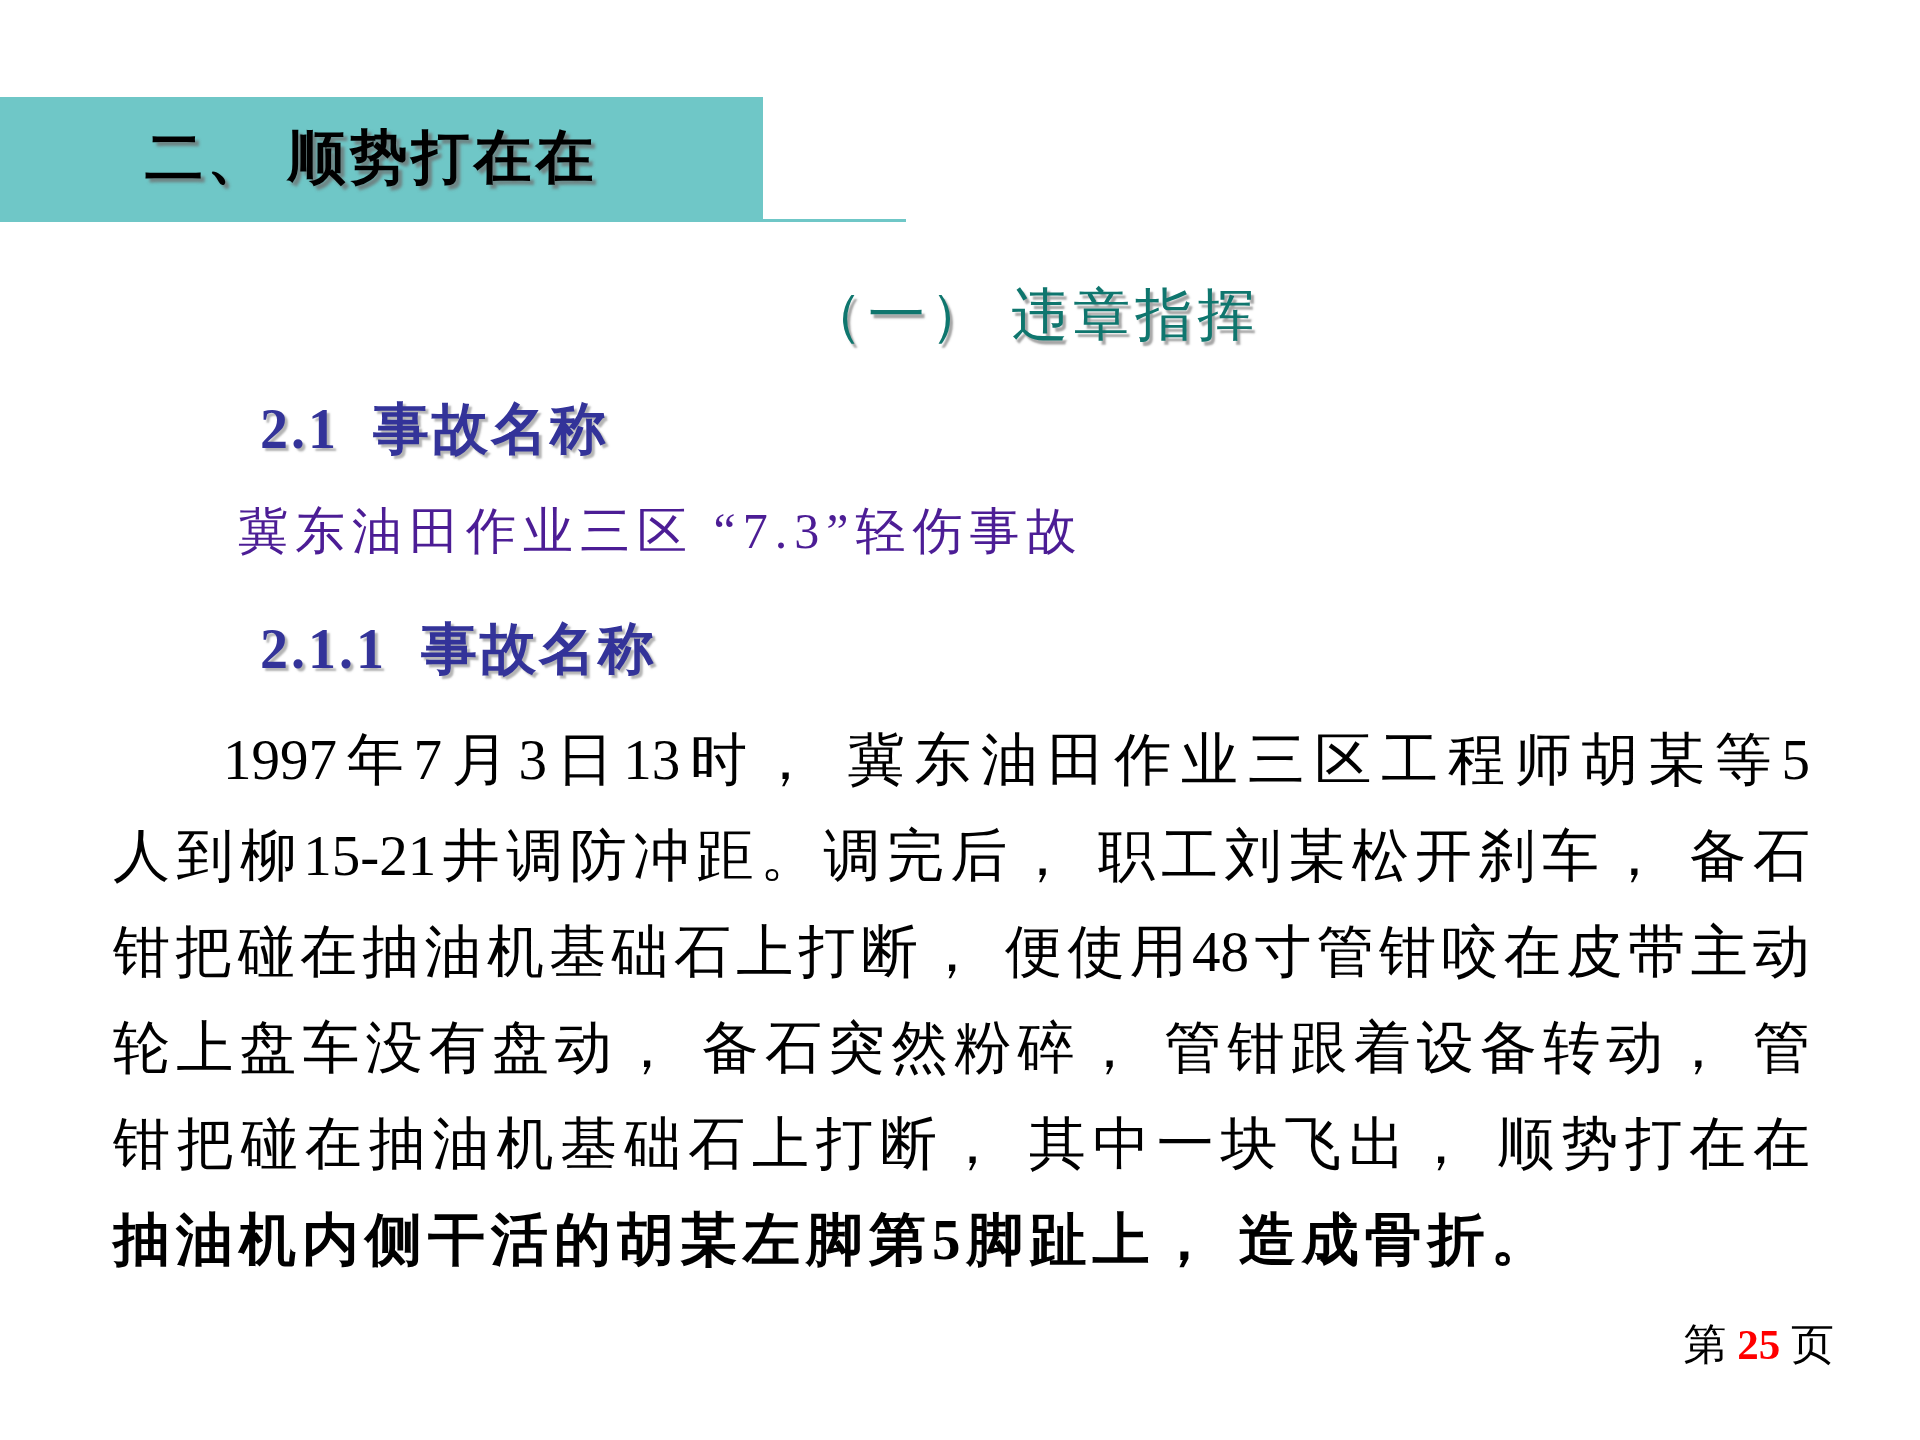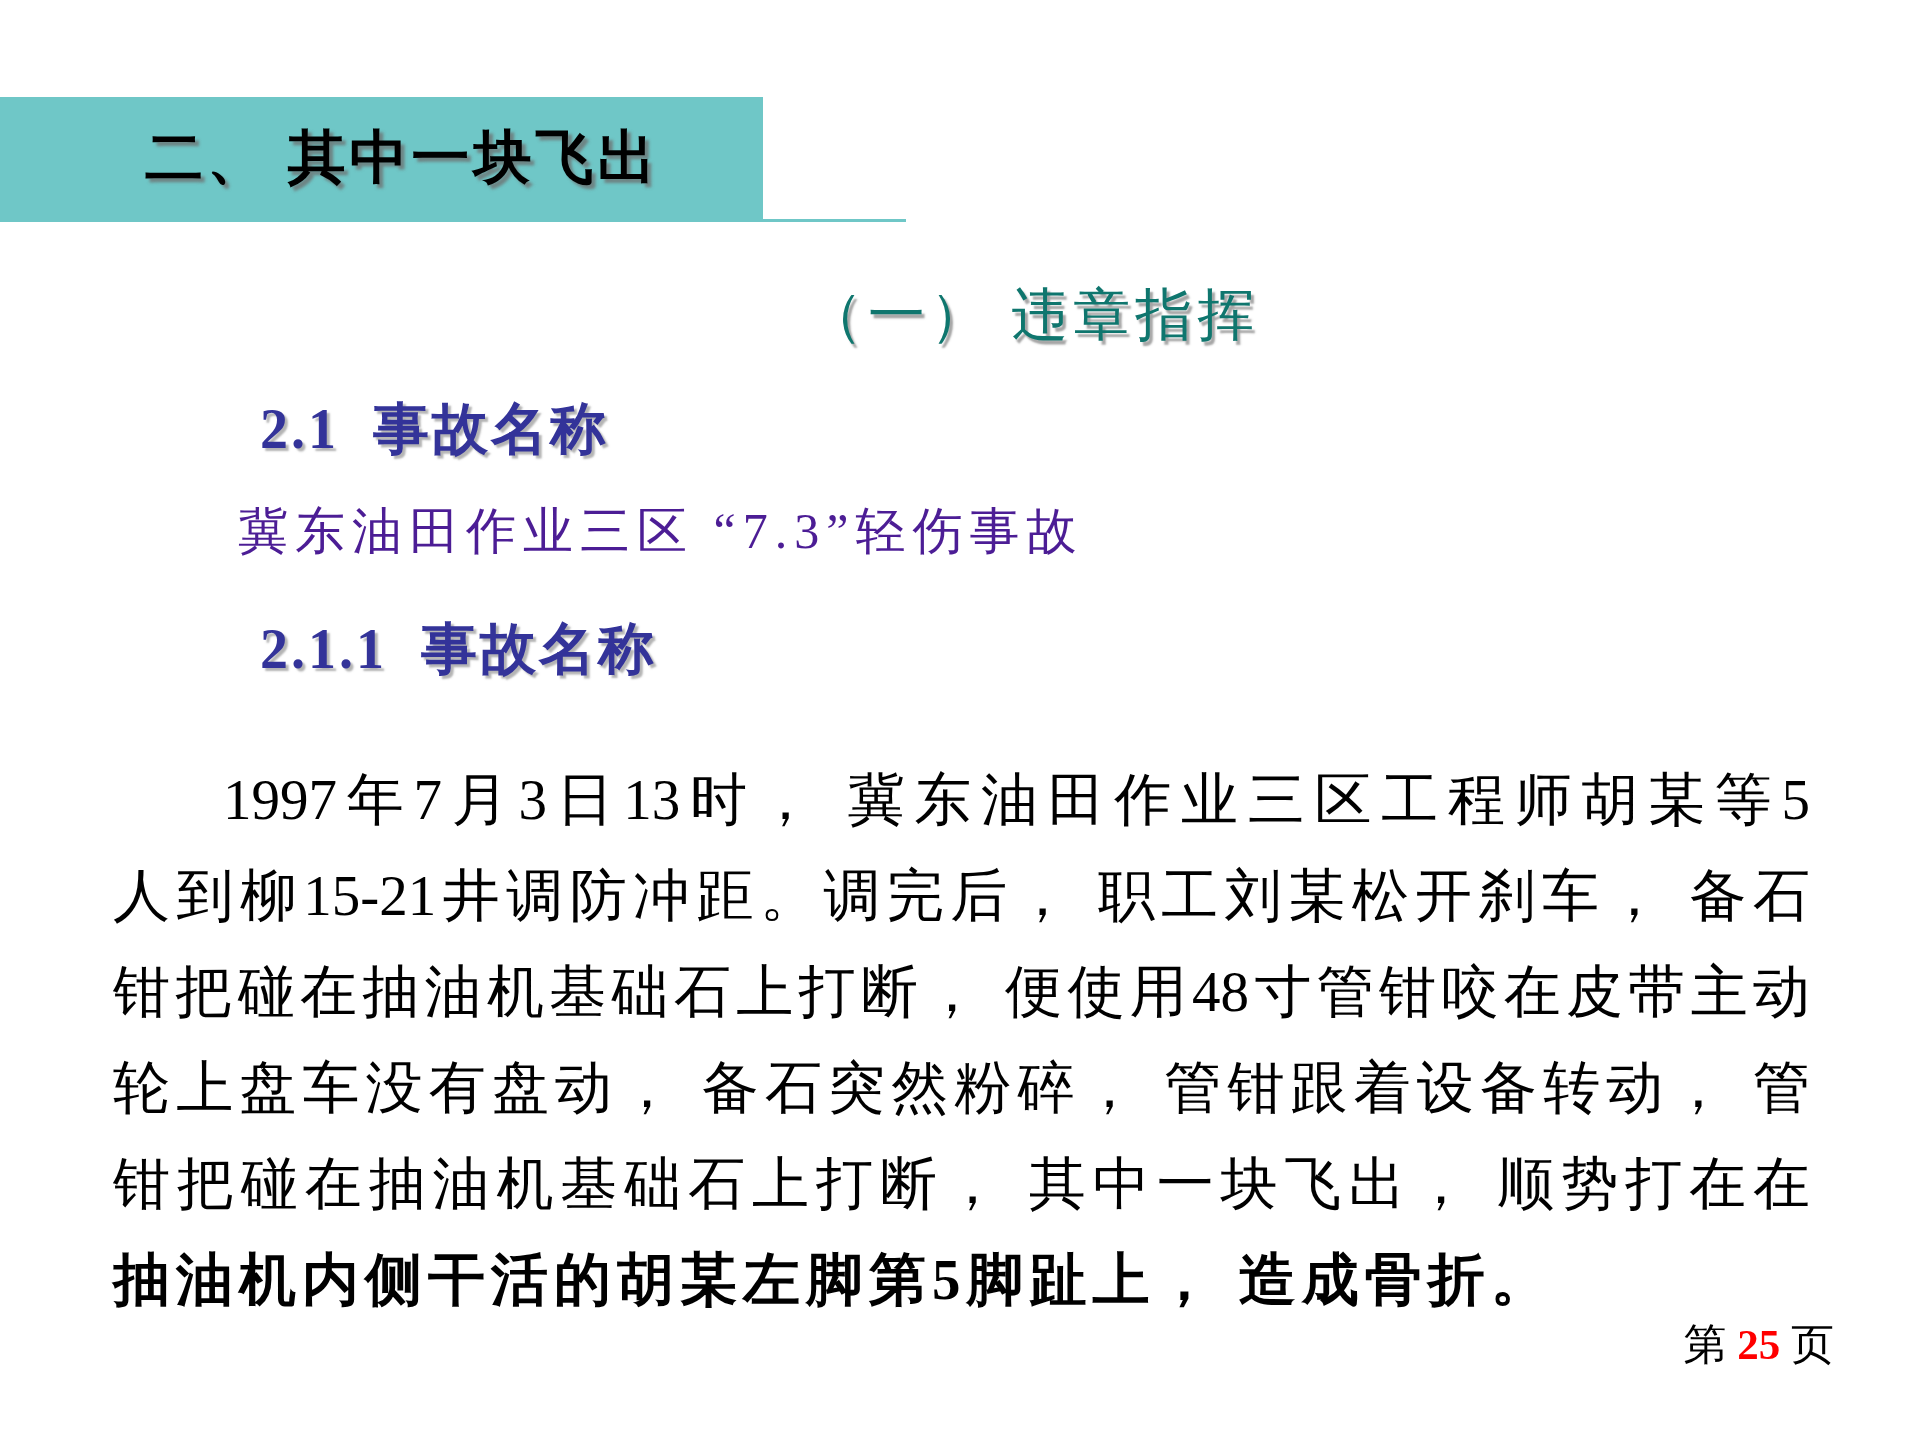--- a/index.html
+++ b/index.html
@@ -81,21 +81,21 @@
     font-size: 50px;
     font-weight: normal;
     letter-spacing: 7px;
     color: #4c1d95;
     white-space: pre;
   }
   
   .body-block {
     position: absolute;
     left: 113px;
-    top: 752px;
+    top: 712px;
     width: 1697px;
   }
   .body-line {
     font-size: 57px;
     color: #000000;
     height: 96px;
     line-height: 96px;
     text-align: justify;
     text-align-last: justify;
     white-space: normal;
@@ -116,21 +116,21 @@
     color: #FF0000;
     font-weight: bold;
   }
 </style>
 </head>
 <body>
 
 <div class="slide">
 
   <div class="banner">
-    <div class="banner-title">二、 其中一块飞出</div>
+    <div class="banner-title">二、 顺势打在在</div>
   </div>
   <div class="banner-tail"></div>
 
   <div class="section-heading">（一） 违章指挥</div>
 
   <div class="blue-heading h21">2.1  事故名称</div>
 
   <div class="accident-name">冀东油田作业三区 “7.3”轻伤事故</div>
 
   <div class="blue-heading h211">2.1.1  事故名称</div>

